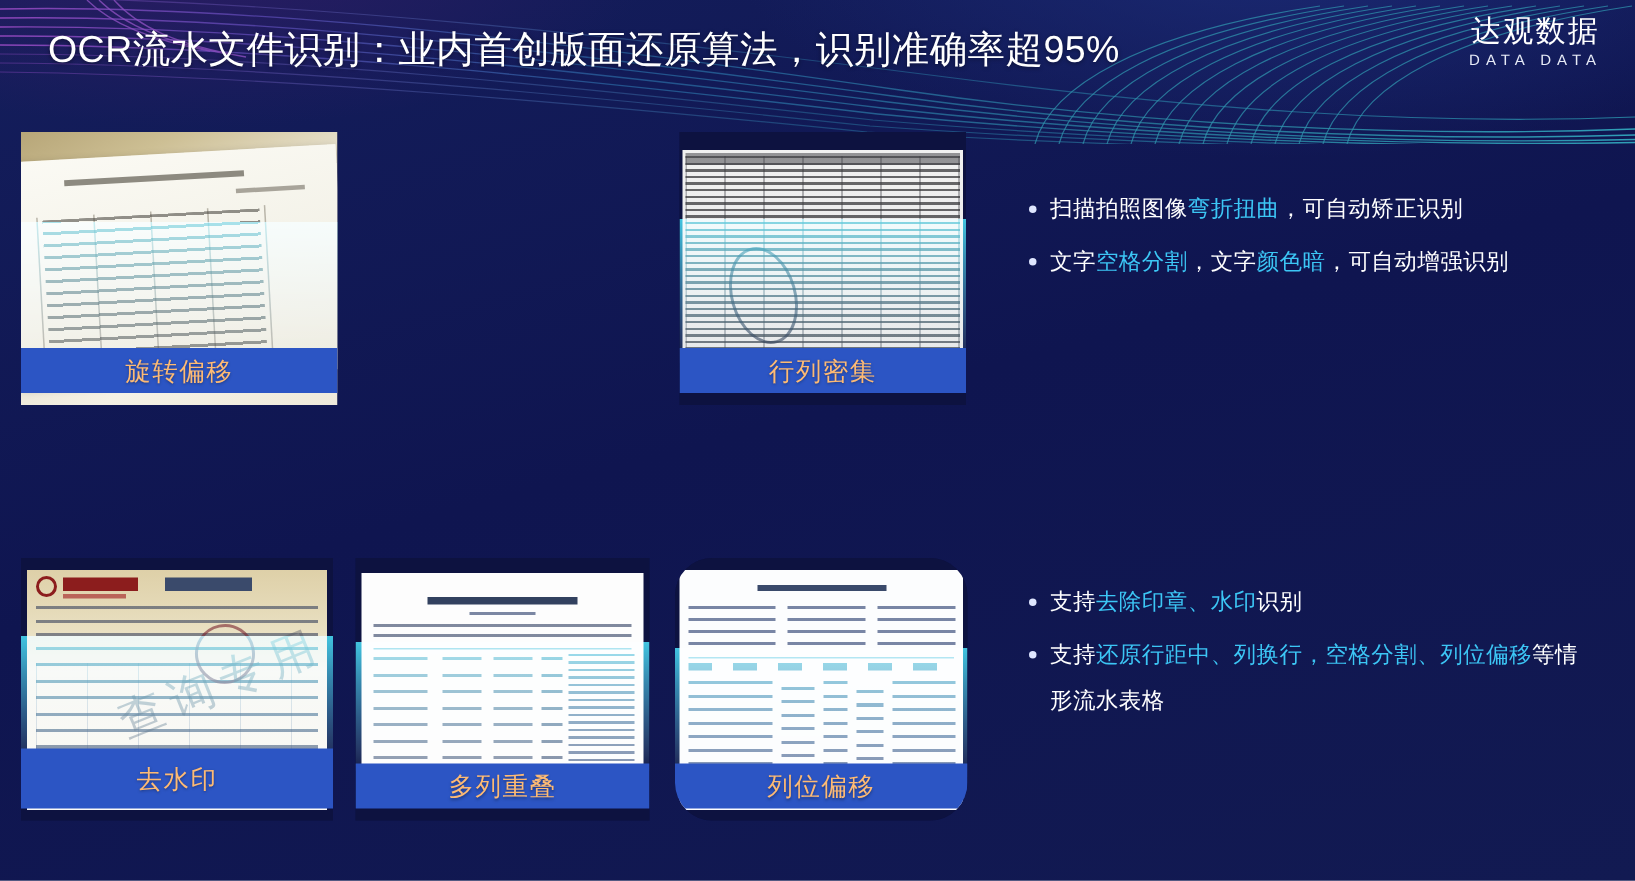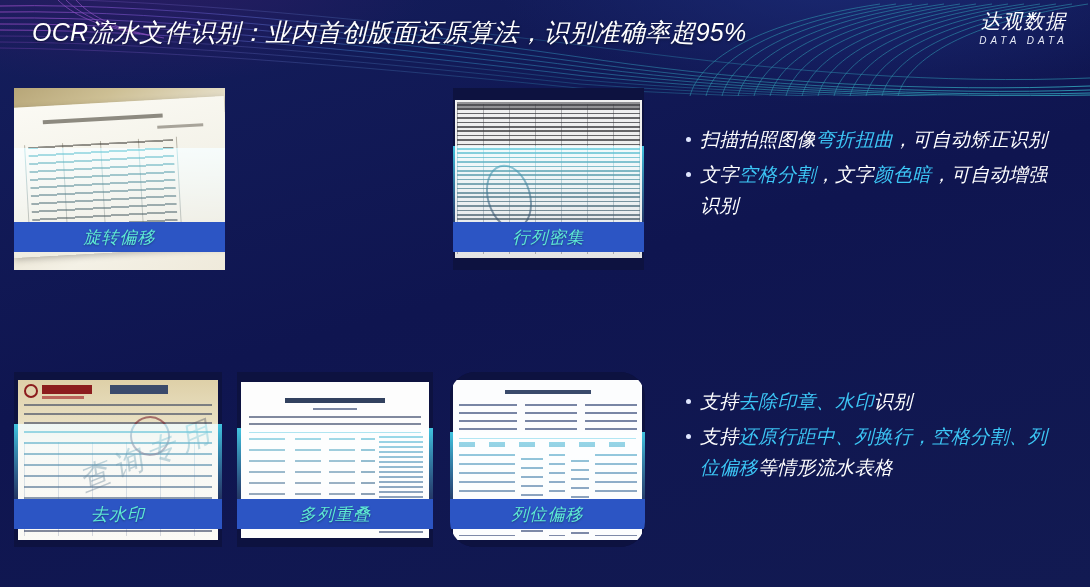--- a/index.html
+++ b/index.html
@@ -9,21 +9,20 @@
     overflow: hidden;
   }
   #slide {
     position: relative;
     width: 1090px; height: 587px;
     background: #101a52;
     background-image:
       radial-gradient(ellipse 520px 200px at 78% -6%, #1b2a74 0%, rgba(27,42,116,0) 70%),
       radial-gradient(ellipse 420px 150px at 12% -4%, #2a1c62 0%, rgba(42,28,98,0) 72%),
       linear-gradient(165deg, #141e5c 0%, #0f1550 48%, #121a52 100%);
-    font-style: italic;
   }
 
   
   #waves { position: absolute; left: 0; top: 0; width: 1090px; height: 96px; }
 
   
   #title {
     position: absolute; left: 32px; top: 16px;
     font-size: 25px; color: #ffffff; letter-spacing: .3px;
     white-space: nowrap; text-shadow: 0 1px 3px rgba(0,0,0,.45);
@@ -45,40 +44,40 @@
     background: linear-gradient(180deg,
         rgba(64,222,247,.86) 0%,
         rgba(70,214,246,.62) 28%,
         rgba(86,198,242,.40) 58%,
         rgba(120,190,238,.20) 85%,
         rgba(140,190,235,.06) 100%);
     mix-blend-mode: screen;
     pointer-events: none;
   }
   .caption {
-    position: absolute; left: 0; bottom: 18px; width: 100%;
+    position: absolute; left: 0; bottom: 8px; width: 100%;
     background: #2c55c4;
-    color: #5eead4; font-size: 17px;
+    color: #fdba74; font-size: 17px;
     display: flex; align-items: center; justify-content: center;
     letter-spacing: 1px;
     text-shadow: 0 1px 2px rgba(0,0,0,.35);
   }
 
   
   .paper { position: absolute; background: #fff; }
   .lines { position: absolute; left: 0; top: 0; right: 0; bottom: 0; }
 
   
   #bullets-top, #bullets-bottom { position: absolute; color: #fff; }
   .bullet { display: flex; margin-bottom: 4px; }
   .dot {
     flex: 0 0 auto; width: 5px; height: 5px; border-radius: 50%;
     background: #dfe6ff; margin-top: 13px; margin-right: 9px;
   }
-  .btext { font-size: 19px; line-height: 31px; letter-spacing: .3px; }
+  .btext { font-size: 15px; line-height: 31px; letter-spacing: .3px; }
   .hl { color: #3cc6f5; }
 </style>
 </head>
 <body>
 
 <div id="slide">
 
   <svg id="waves" viewBox="0 0 1090 96" preserveAspectRatio="none">
     <defs>
       <linearGradient id="wg" x1="0" y1="0" x2="1" y2="0">
@@ -205,21 +204,21 @@
               repeating-linear-gradient(90deg, rgba(140,150,175,.35) 0 1px, rgba(0,0,0,0) 1px 34px);"></div>
 
           <div style="position:absolute;left:112px;top:36px;width:40px;height:40px;border-radius:50%;
                       border:2px solid rgba(120,35,45,.6); transform:rotate(-12deg);"></div>
 
           <div style="position:absolute;left:58px;top:58px;width:130px;font-size:30px;color:rgba(80,85,100,.40);
                       transform:rotate(-22deg); letter-spacing:6px; white-space:nowrap;">查询专用</div>
         </div>
       </div>
       <div class="band" style="top:52px;height:88px;"></div>
-      <div class="caption" style="height:30px;">去水印</div>
+      <div class="caption" style="height:40px;">去水印</div>
     </div>
 
     <div class="card" style="left:237px; width:196px; height:175px;">
       <div class="shot" style="background:#0d1240;">
         <div class="paper" style="left:4px; top:10px; width:188px; height:156px; background:#fdfdfd;">
           <div style="position:absolute;left:44px;top:16px;width:100px;height:5px;background:#32415f;"></div>
           <div style="position:absolute;left:72px;top:26px;width:44px;height:2px;background:#7b87a3;"></div>
           <div style="position:absolute;left:8px;top:34px;right:8px;height:14px;background:
               repeating-linear-gradient(180deg, rgba(45,60,95,.6) 0 2px, rgba(0,0,0,0) 2px 7px);"></div>
           <div style="position:absolute;left:8px;top:50px;right:8px;height:1px;background:#9aa5bd;"></div>

